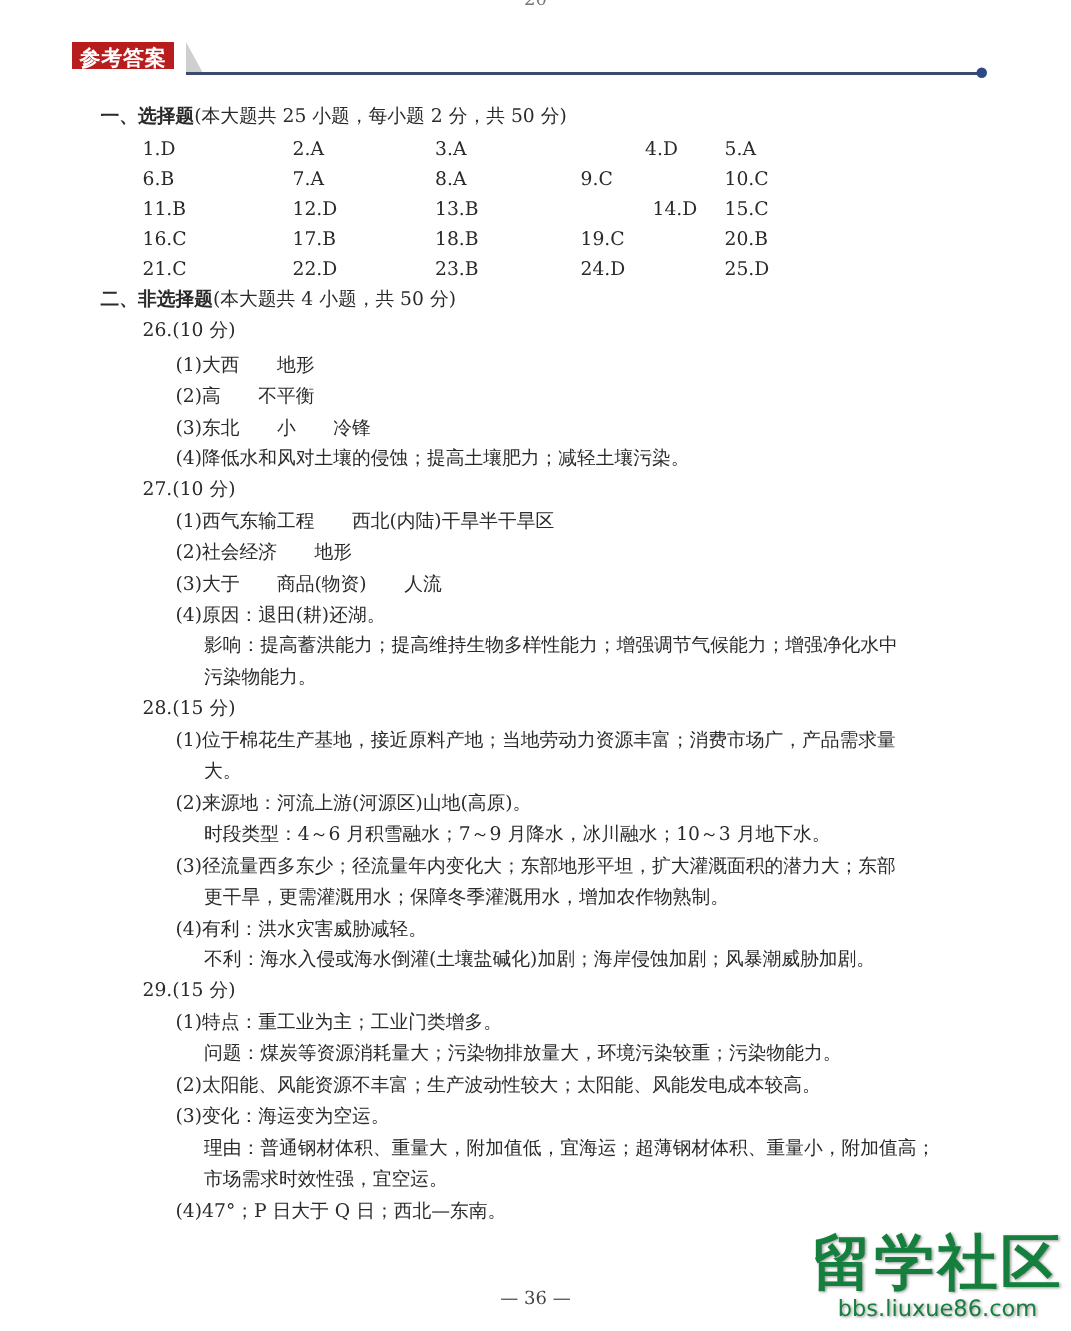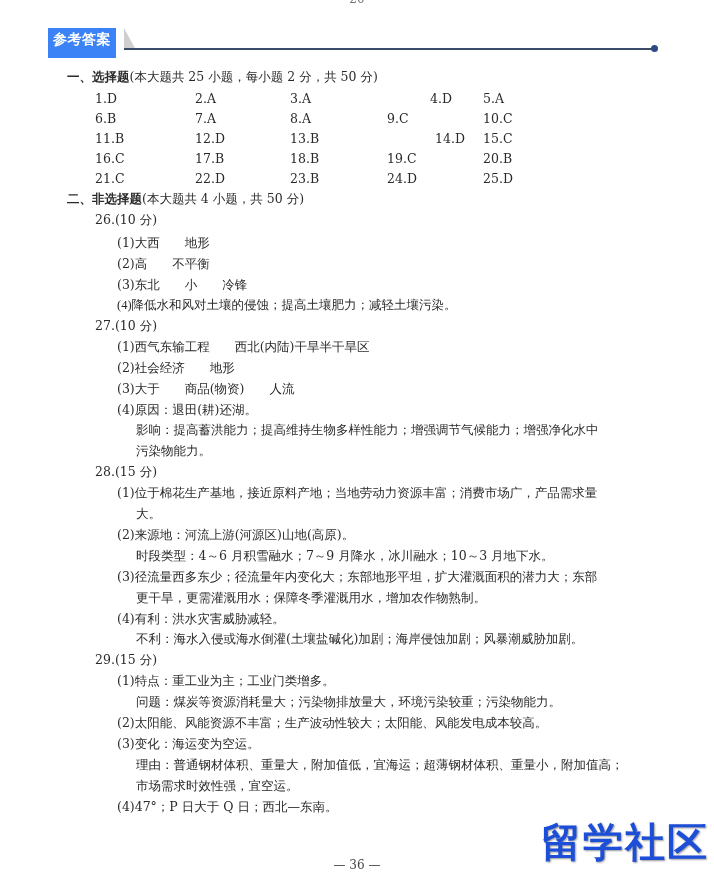--- a/index.html
+++ b/index.html
@@ -6,42 +6,42 @@
   body {
     width: 714px; height: 887px; background: #ffffff; position: relative; overflow: hidden;
     font-family: "DejaVu Serif", "Liberation Serif", serif; color: #2a2a2a;
   }
   .top-page-num {
     position: absolute; top: -8px; left: 0; width: 714px; text-align: center;
     font-size: 12px; color: #777;
   }
   .header { position: absolute; top: 28px; left: 48px; width: 612px; height: 24px; }
   .badge {
-    position: absolute; left: 0; top: 0; height: 30px; padding: 0 5px;
-    background: #3b82f6; color: #fff; font-family: "DejaVu Sans", sans-serif;
+    position: absolute; left: 0; top: 0; height: 18px; padding: 0 5px;
+    background: #b91c1c; color: #fff; font-family: "DejaVu Sans", sans-serif;
     font-weight: bold; font-size: 14px; line-height: 22px; letter-spacing: 0.5px;
   }
   .badge-tail {
     position: absolute; left: 76px; top: 0; width: 0; height: 0;
     border-left: 12px solid #cfcfcf; border-top: 22px solid transparent;
   }
   .rule { position: absolute; left: 76px; top: 20px; width: 530px; height: 2px; background: #3b4b6a; }
   .rule-dot { position: absolute; left: 603px; top: 17px; width: 7px; height: 7px; border-radius: 50%; background: #2e4a86; }
 
   .content { position: absolute; left: 0; top: 0; width: 714px; }
   .line { position: absolute; font-size: 12.5px; white-space: nowrap; line-height: 16px; }
   .sec-title { font-family: "DejaVu Sans", sans-serif; font-weight: bold; font-size: 12.5px; }
   .sec-note { font-weight: normal; font-family: "DejaVu Serif", serif; }
 
   .mc-cell { position: absolute; font-size: 12.5px; line-height: 16px; }
 
   .bottom-page { position: absolute; top: 858px; left: 0; width: 714px; text-align: center; font-size: 12px; color: #444; }
   .watermark {
     position: absolute; left: 540px; top: 820px; width: 170px; text-align: center;
-    color: #1d4ed8; font-family: "DejaVu Sans", sans-serif;
+    color: #15803d; font-family: "DejaVu Sans", sans-serif;
     text-shadow: 1px 1px 2px #9a9a9a;
   }
   .wm-main { font-size: 40px; font-weight: bold; line-height: 44px; letter-spacing: 2px; }
   .wm-sub { font-size: 15px; line-height: 16px; }
 </style>
 </head>
 <body>
 
 <div class="top-page-num">20</div>
 
@@ -91,21 +91,21 @@
   </div>
 
   <div class="line" style="top:191px; left:67px;">
     <span class="sec-title">二、非选择题</span><span class="sec-note">(本大题共 4 小题，共 50 分)</span>
   </div>
 
   <div class="line" style="top:212px; left:95px;">26.(10 分)</div>
   <div class="line" style="top:235px; left:117px;">(1)大西　　地形</div>
   <div class="line" style="top:256px; left:117px;">(2)高　　不平衡</div>
   <div class="line" style="top:277px; left:117px;">(3)东北　　小　　冷锋</div>
-  <div class="line" style="top:297px; left:117px;font-family:Liberation Serif, serif;">(4)降低水和风对土壤的侵蚀；提高土壤肥力；减轻土壤污染。</div>
+  <div class="line" style="top:297px; left:117px;">(4)降低水和风对土壤的侵蚀；提高土壤肥力；减轻土壤污染。</div>
 
   <div class="line" style="top:318px; left:95px;">27.(10 分)</div>
   <div class="line" style="top:339px; left:117px;">(1)西气东输工程　　西北(内陆)干旱半干旱区</div>
   <div class="line" style="top:360px; left:117px;">(2)社会经济　　地形</div>
   <div class="line" style="top:381px; left:117px;">(3)大于　　商品(物资)　　人流</div>
   <div class="line" style="top:402px; left:117px;">(4)原因：退田(耕)还湖。</div>
   <div class="line" style="top:422px; left:136px;">影响：提高蓄洪能力；提高维持生物多样性能力；增强调节气候能力；增强净化水中</div>
   <div class="line" style="top:443px; left:136px;">污染物能力。</div>
 
   <div class="line" style="top:464px; left:95px;">28.(15 分)</div>
@@ -125,13 +125,14 @@
   <div class="line" style="top:736px; left:117px;">(3)变化：海运变为空运。</div>
   <div class="line" style="top:757px; left:136px;">理由：普通钢材体积、重量大，附加值低，宜海运；超薄钢材体积、重量小，附加值高；</div>
   <div class="line" style="top:778px; left:136px;">市场需求时效性强，宜空运。</div>
   <div class="line" style="top:799px; left:117px;">(4)47°；P 日大于 Q 日；西北—东南。</div>
 </div>
 
 <div class="bottom-page">— 36 —</div>
 
 <div class="watermark">
   <div class="wm-main">留学社区</div>
+  <div class="wm-sub">bbs.liuxue86.com</div>
 </div>
 
 </body></html>

